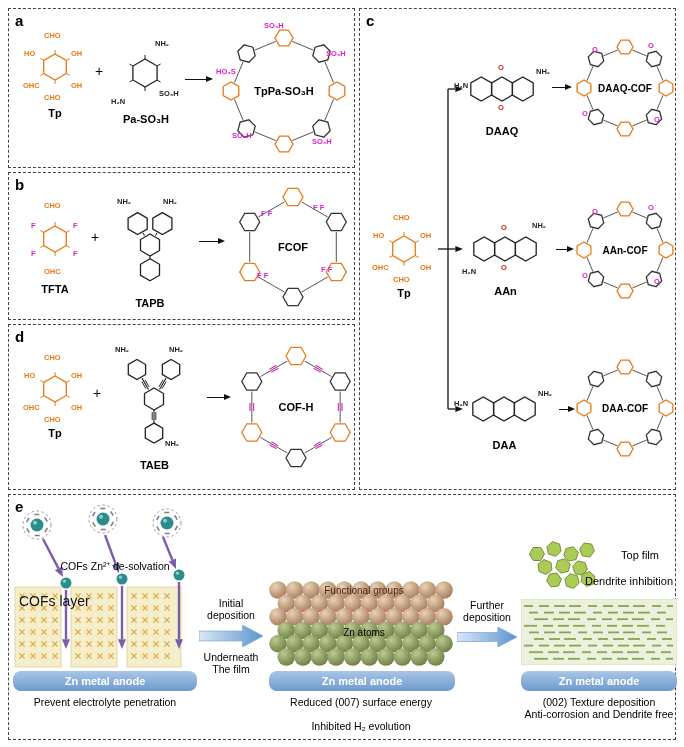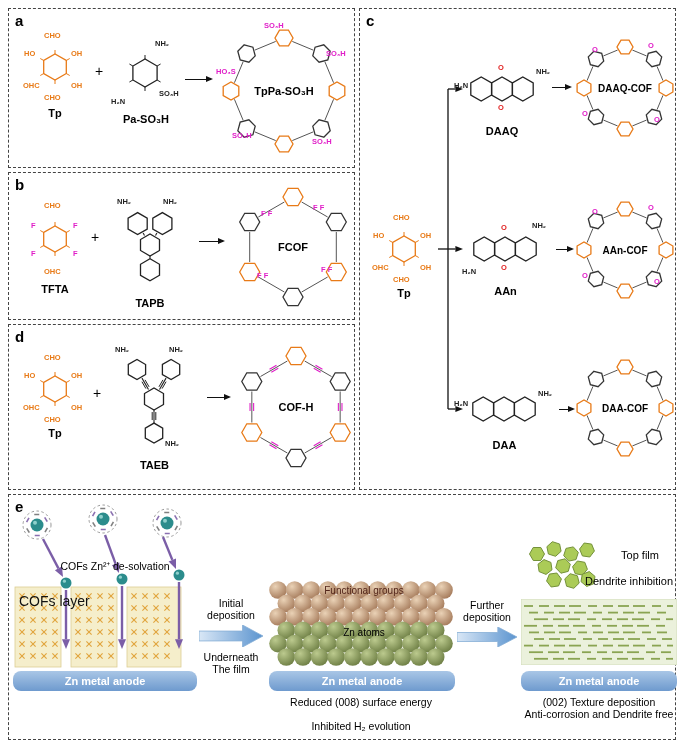--- a/index.html
+++ b/index.html
@@ -578,20 +578,21 @@
         <line x1="53" y1="87" x2="53" y2="136.2" stroke="#7b5ea7" stroke-width="2.4"></line>
         <polygon points="53,146 49,136.2 57,136.2" fill="#7b5ea7"></polygon>
         <line x1="109" y1="83" x2="109" y2="136.2" stroke="#7b5ea7" stroke-width="2.4"></line>
         <polygon points="109,146 105,136.2 113,136.2" fill="#7b5ea7"></polygon>
         <line x1="166" y1="79" x2="166" y2="136.2" stroke="#7b5ea7" stroke-width="2.4"></line>
         <polygon points="166,146 162,136.2 170,136.2" fill="#7b5ea7"></polygon>
       </svg>
     <span class="s etxt" style="left:36px;top:64px;width:140px">COFs Zn²⁺ de-solvation</span>
     <span class="s" style="left:10px;top:98px;font-size:14px">COFs layer</span>
     <div class="anode" style="left:4px;top:176px;width:184px">Zn metal anode</div>
+    <span class="s cap" style="left:0px;top:201px;width:192px">Prevent electrolyte penetration</span>
 
     <span class="s etxt" style="left:186px;top:102px;width:72px">Initial</span>
     <span class="s etxt" style="left:186px;top:114px;width:72px">deposition</span>
     <svg class="s" style="left:190px;top:130px" width="64" height="22">
         <defs>
           <linearGradient id="bga0" x1="0%" y1="0%" x2="100%" y2="0%">
             <stop offset="0%" stop-color="#d9e7f6"></stop>
             <stop offset="100%" stop-color="#5b94cf"></stop>
           </linearGradient>
         </defs>
@@ -671,21 +672,21 @@
         <circle cx="83.7" cy="76" r="8.8" fill="url(#gGrn)"></circle>
         <circle cx="100.3" cy="76" r="8.8" fill="url(#gGrn)"></circle>
         <circle cx="116.9" cy="76" r="8.8" fill="url(#gGrn)"></circle>
         <circle cx="133.50000000000003" cy="76" r="8.8" fill="url(#gGrn)"></circle>
         <circle cx="150.10000000000002" cy="76" r="8.8" fill="url(#gGrn)"></circle>
         <circle cx="166.70000000000002" cy="76" r="8.8" fill="url(#gGrn)"></circle>
       </svg>
     <span class="s etxt" style="left:280px;top:90px;width:150px;font-size:10px;color:#53261a">Functional groups</span>
     <span class="s etxt" style="left:300px;top:132px;width:110px;font-size:10px">Zn atoms</span>
     <div class="anode" style="left:260px;top:176px;width:186px">Zn metal anode</div>
-    <span class="s cap" style="left:252px;top:201px;width:200px">Reduced (008) surface energy</span>
+    <span class="s cap" style="left:252px;top:201px;width:200px">Reduced (007) surface energy</span>
     <span class="s cap" style="left:252px;top:225px;width:200px">Inhibited H₂ evolution</span>
 
     <span class="s etxt" style="left:446px;top:104px;width:64px">Further</span>
     <span class="s etxt" style="left:446px;top:116px;width:64px">deposition</span>
     <svg class="s" style="left:448px;top:132px" width="60" height="20">
         <defs>
           <linearGradient id="bga1" x1="0%" y1="0%" x2="100%" y2="0%">
             <stop offset="0%" stop-color="#d9e7f6"></stop>
             <stop offset="100%" stop-color="#5b94cf"></stop>
           </linearGradient>

